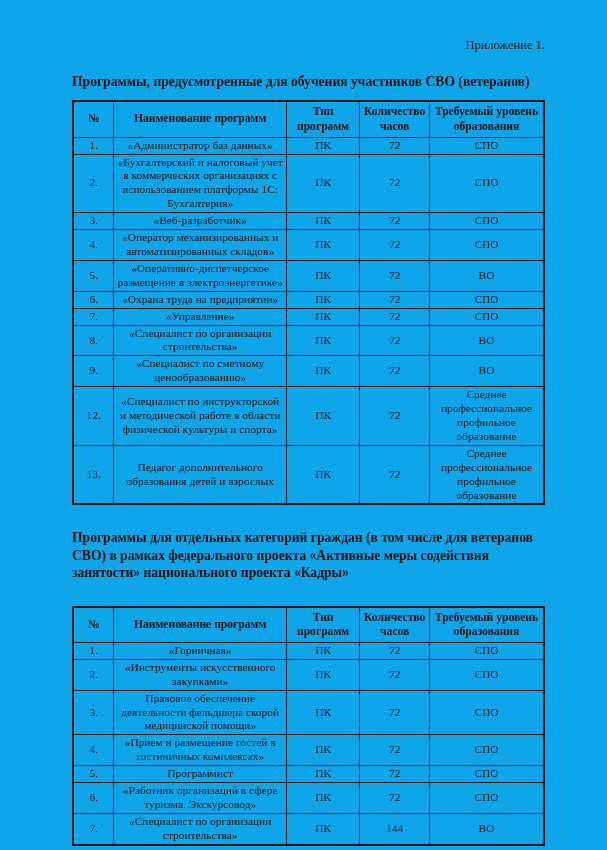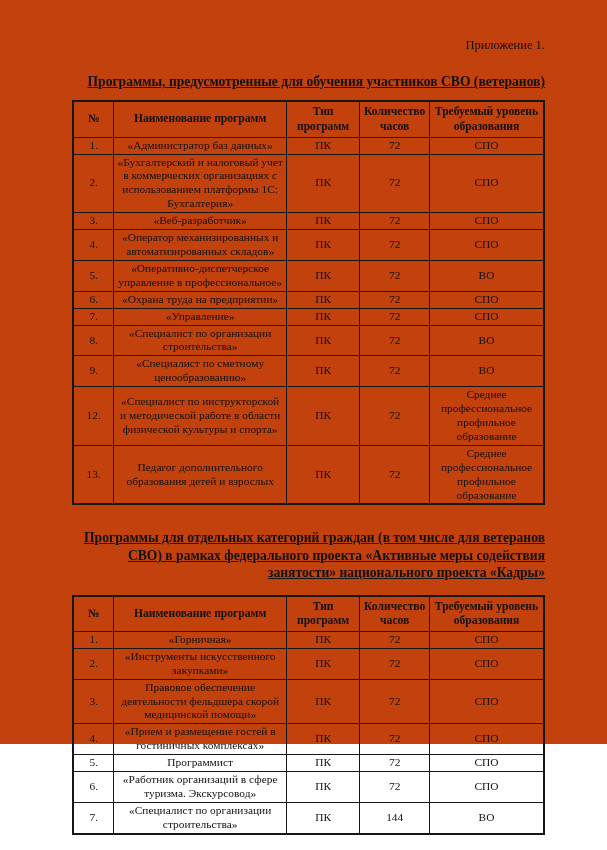--- a/index.html
+++ b/index.html
@@ -11,41 +11,40 @@
     overflow: hidden;
   }
   body {
     font-family: "Liberation Serif", "DejaVu Serif", serif;
     color: #121212;
     -webkit-font-smoothing: antialiased;
   }
   .page {
     box-sizing: border-box;
     width: 607px;
-    height: 744px;
+    height: 850px;
     padding: 38px 62px 0 72px;
-    background: #c2410c;
+    background: #0ea5e9;
   }
   .appendix {
     text-align: right;
     font-size: 12.5px;
     line-height: 1.2;
     margin: 0 0 20px 0;
   }
   .section-title {
     font-weight: bold;
     font-size: 13.6px;
     line-height: 1.28;
-    text-align: right;
-    text-decoration: underline;
+    text-align: left;
     margin: 0 0 10px 0;
   }
   .section-title.second {
     margin-top: 24px;
-    margin-bottom: 13px;
+    margin-bottom: 24px;
   }
   table.programs {
     width: 100%;
     border-collapse: collapse;
     border: 2px solid #161616;
     table-layout: fixed;
   }
   table.programs th,
   table.programs td {
     border: 1px solid #161616;
@@ -117,21 +116,21 @@
         </tr>
         <tr>
           <td>4.</td>
           <td>«Оператор механизированных и автоматизированных складов»</td>
           <td>ПК</td>
           <td>72</td>
           <td>СПО</td>
         </tr>
         <tr>
           <td>5.</td>
-          <td>«Оперативно-диспетчерское управление в профессиональное»</td>
+          <td>«Оперативно-диспетчерское размещение в электроэнергетике»</td>
           <td>ПК</td>
           <td>72</td>
           <td>ВО</td>
         </tr>
         <tr>
           <td>6.</td>
           <td>«Охрана труда на предприятии»</td>
           <td>ПК</td>
           <td>72</td>
           <td>СПО</td>

